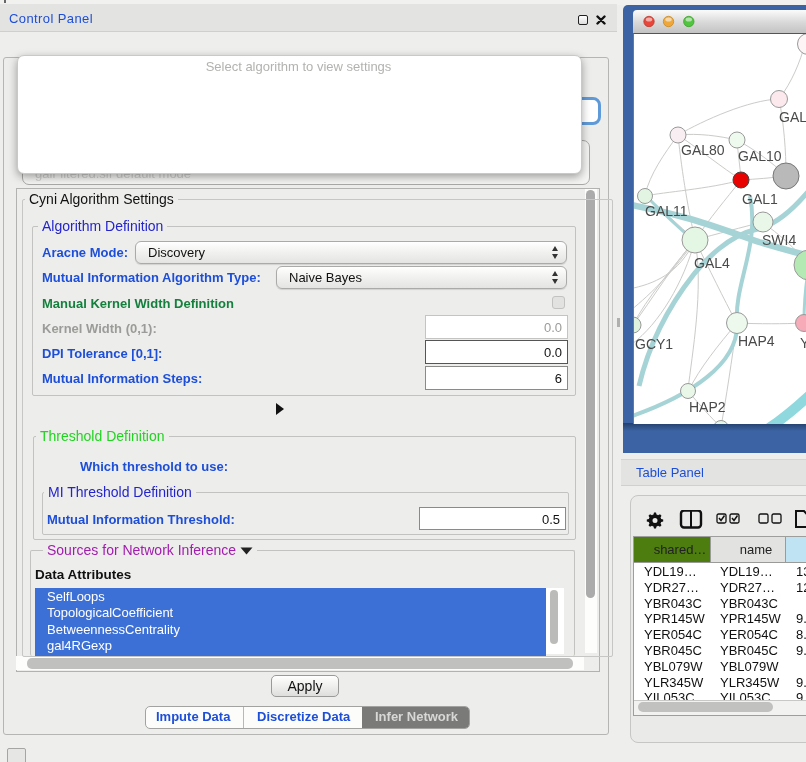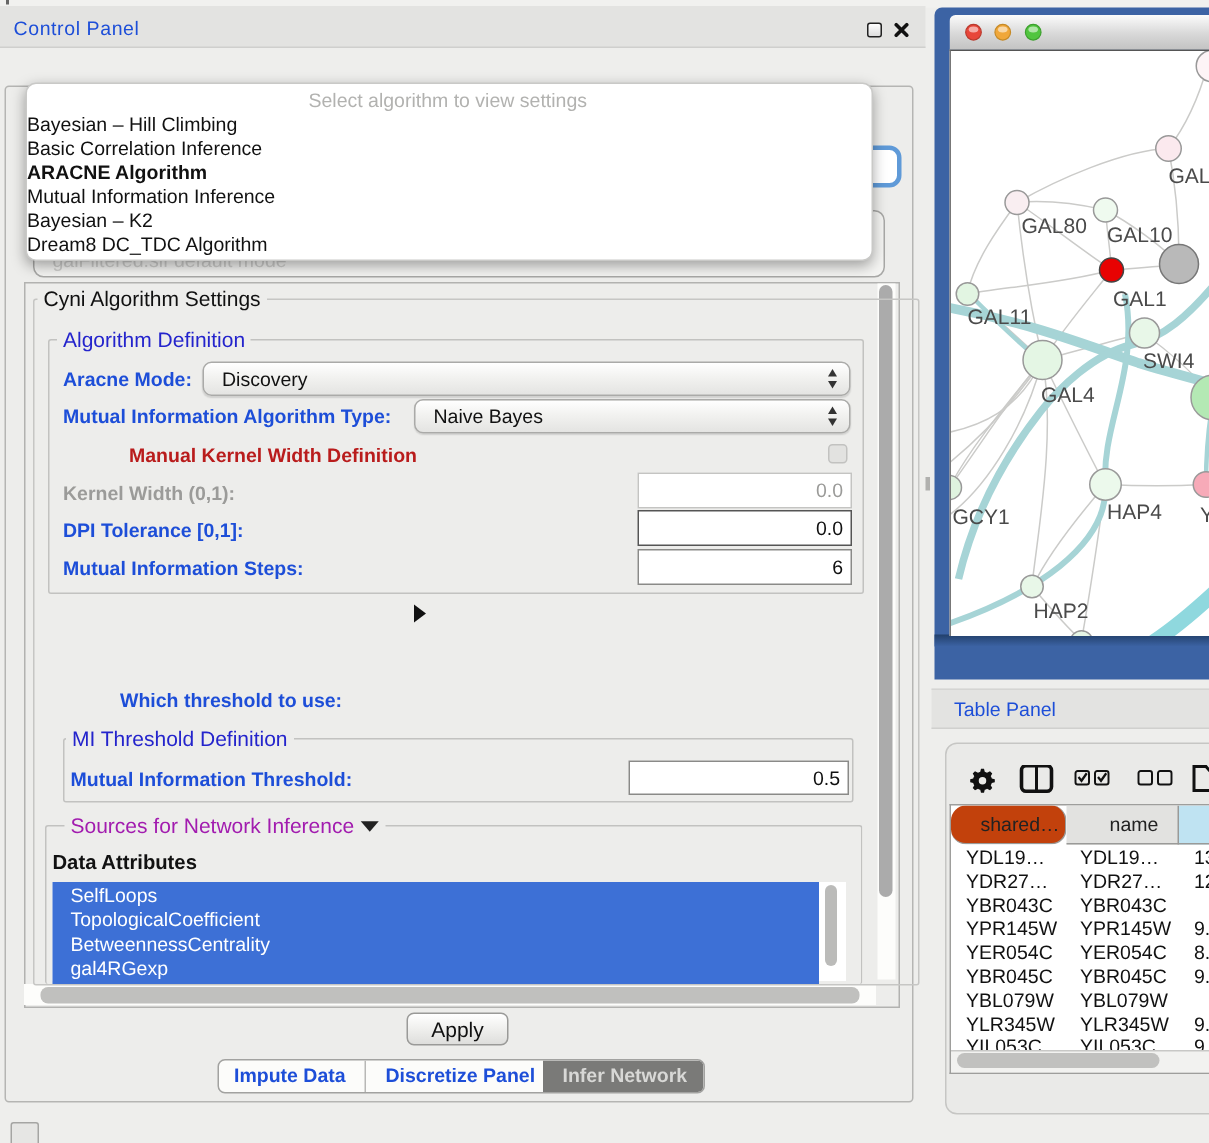--- a/index.html
+++ b/index.html
@@ -65,38 +65,41 @@
       </svg>
 </div>
 <div class="abs lbl bold" style="left:42px;top:270px;">Mutual Information Algorithm Type:</div>
 <div class="combo" style="left:276px;top:266px;width:289px;height:21px;">
   <span class="ctext">Naive Bayes</span>
   <svg class="arr" width="8" height="21" viewBox="0 0 8 21">
         <path d="M4 4 L7 9 L1 9 Z" fill="#333"></path>
         <path d="M4 17 L7 12 L1 12 Z" fill="#333"></path>
       </svg>
 </div>
-<div class="abs lbl bold" style="left:42px;top:296px;color:#b91c1c;margin-left:44px;">Manual Kernel Width Definition</div>
+<div class="abs lbl bold" style="left:42px;top:296px;color:#15803d;">Manual Kernel Width Definition</div>
 <div class="abs" style="left:552px;top:296px;width:11px;height:11px;background:#e2e2e0;border:1px solid #c2c2c0;border-radius:3px;"></div>
 <div class="abs lbl bold" style="left:42px;top:321px;color:#9b9b99;">Kernel Width (0,1):</div>
 <div class="inp" style="left:425px;top:315px;width:141px;height:22px;border-color:#c4c4c2;">
       <span style="color:#9b9b99;">0.0</span>
     </div>
 <div class="abs lbl bold" style="left:42px;top:346px;">DPI Tolerance [0,1]:</div>
 <div class="inp" style="left:425px;top:340px;width:141px;height:22px;border-color:#555;">
       <span>0.0</span>
     </div>
 <div class="abs lbl bold" style="left:42px;top:371px;">Mutual Information Steps:</div>
 <div class="inp" style="left:425px;top:366px;width:141px;height:22px;border-color:#8a8a88;">
       <span>6</span>
     </div>
 <svg class="abs" style="left:274px;top:402px;" width="11" height="14" viewBox="0 0 11 14">
       <path d="M2 1 L10 7 L2 13 Z" fill="#111"></path>
     </svg>
 
+<div class="group" style="left:33px;top:436px;width:541px;height:102px;">
+  <span class="gtitle grouptitle" style="left:2px;color:#22d422;">Threshold Definition</span>
+</div>
 <div class="abs lbl bold" style="left:80px;top:459px;">Which threshold to use:</div>
 
 <div class="group" style="left:42px;top:492px;width:525px;height:41px;">
   <span class="gtitle grouptitle" style="left:1px;color:#2424cc;">MI Threshold Definition</span>
 </div>
 <div class="abs lbl bold" style="left:47px;top:512px;">Mutual Information Threshold:</div>
 <div class="inp" style="left:419px;top:507px;width:145px;height:21px;border-color:#8a8a88;">
       <span>0.5</span>
     </div>
 
@@ -112,31 +115,30 @@
   <div style="position:absolute;left:515px;top:2px;width:8px;height:54px;background:#bbbbb9;border-radius:4px;"></div>
 </div>
 
 <div class="abs" style="left:271px;top:675px;width:66px;height:20px;border:1px solid #9a9a98;border-radius:5px;background:linear-gradient(#ffffff,#efefed 50%,#dededc);text-align:center;font-size:14px;color:#111;line-height:20px;">Apply</div>
 
 <div class="abs" style="left:145px;top:706px;width:323px;height:21px;border:1px solid #a2a2a0;border-radius:5px;background:#fcfcfa;overflow:hidden;">
   <div style="position:absolute;left:0;top:0;width:97px;height:21px;border-right:1px solid #b8b8b6;"></div>
   <div style="position:absolute;left:97px;top:0;width:119px;height:21px;"></div>
   <div style="position:absolute;left:216px;top:0;width:107px;height:21px;background:#7a7a78;"></div>
   <div class="lbl bold" style="position:absolute;left:10px;top:2px;">Impute Data</div>
-  <div class="lbl bold" style="position:absolute;left:111px;top:2px;">Discretize Panel</div>
+  <div class="lbl bold" style="position:absolute;left:111px;top:2px;">Discretize Data</div>
   <div class="lbl bold" style="position:absolute;left:229px;top:2px;color:#d8d8d6;">Infer Network</div>
 </div>
 
 <div class="abs" style="left:7px;top:748px;width:17px;height:16px;border:1px solid #a5a5a3;background:#e6e6e4;border-radius:2px;"></div>
 
 <div class="abs" style="left:617px;top:318px;width:3px;height:9px;background:#b0b0ae;"></div>
 
 <div class="abs" style="left:17px;top:55px;width:563px;height:117px;background:#fff;border:1px solid #c9c9c7;border-radius:7px;box-shadow:0 3px 9px rgba(0,0,0,0.35);z-index:50;"></div>
 <div class="abs" style="left:17px;top:59px;width:563px;text-align:center;font-size:13px;color:#b2b2b0;z-index:51;">Select algorithm to view settings</div>
-<div class="abs" style="left:18px;top:75px;font-size:13px;color:#111;line-height:16px;z-index:51;">Bayesian – Hill Climbing<br>Basic Correlation Inference<br><span class="bold">ARACNE Algorithm</span><br>Mutual Information Inference<br>Bayesian – K2<br>Dream8 DC_TDC Algorithm</div>
 
 <div class="abs" style="left:623px;top:5px;width:183px;height:448px;background:#3c63a4;border-radius:5px 0 0 0;"></div>
 <div class="abs" style="left:633px;top:10px;width:173px;height:23px;background:linear-gradient(#fbfbfb,#d8d8d8 55%,#c3c3c3);border-radius:4px 0 0 0;border-bottom:1px solid #8a8a8a;"></div>
 <svg class="abs" style="left:640px;top:13px;z-index:5;" width="60" height="16" viewBox="0 0 60 16">
   <circle cx="9" cy="8.5" r="5.2" fill="#e8463a" stroke="#b93a2e" stroke-width="0.8"></circle>
   <circle cx="28.5" cy="8.5" r="5.2" fill="#f0a73a" stroke="#c68a27" stroke-width="0.8"></circle>
   <circle cx="48.8" cy="8.5" r="5.2" fill="#51c53f" stroke="#3da02e" stroke-width="0.8"></circle>
   <ellipse cx="9" cy="6.6" rx="3.2" ry="2" fill="rgba(255,255,255,0.55)"></ellipse>
   <ellipse cx="28.5" cy="6.6" rx="3.2" ry="2" fill="rgba(255,255,255,0.55)"></ellipse>
   <ellipse cx="48.8" cy="6.6" rx="3.2" ry="2" fill="rgba(255,255,255,0.55)"></ellipse>
@@ -227,21 +229,21 @@
     <rect x="71" y="4" width="9" height="9" rx="1.5"></rect>
     <rect x="84" y="4" width="9" height="9" rx="1.5"></rect>
     <path d="M73 8 L75 10.5 L78.5 5.5 M86 8 L88 10.5 L91.5 5.5" stroke-width="1.5"></path>
     <rect x="113" y="4" width="9" height="9" rx="1.5"></rect>
     <rect x="126" y="4" width="9" height="9" rx="1.5"></rect>
   </g>
   <path d="M150 1 L158 1 L161 4.5 L161 17 L150 17 Z" fill="none" stroke="#111" stroke-width="2"></path>
 </svg>
 
 <div class="abs" style="left:633px;top:536px;width:173px;height:178px;background:#fff;border:1px solid #9e9e9c;border-right:none;overflow:hidden;">
-  <div style="position:absolute;left:0;top:0;width:76px;height:25px;background:#c2410c;border-right:1px solid #9a9a98;border-bottom:1px solid #9a9a98;text-align:center;font-size:13px;color:#222;line-height:25px;text-indent:16px;border-radius:10px;">shared…</div>
+  <div style="position:absolute;left:0;top:0;width:76px;height:25px;background:#4d7c0f;border-right:1px solid #9a9a98;border-bottom:1px solid #9a9a98;text-align:center;font-size:13px;color:#222;line-height:25px;text-indent:16px;">shared…</div>
   <div style="position:absolute;left:77px;top:0;width:74px;height:25px;background:#e2e2e0;border-right:1px solid #9a9a98;border-bottom:1px solid #9a9a98;text-align:center;font-size:13px;color:#222;line-height:25px;text-indent:16px;">name</div>
   <div style="position:absolute;left:152px;top:0;width:40px;height:25px;background:#bfe3f2;border-bottom:1px solid #9a9a98;"></div>
   <div style="position:absolute;left:10px;top:27px;font-size:13px;color:#111;line-height:15.8px;">YDL19…<br>YDR27…<br>YBR043C<br>YPR145W<br>YER054C<br>YBR045C<br>YBL079W<br>YLR345W<br>YIL053C</div>
   <div style="position:absolute;left:86px;top:27px;font-size:13px;color:#111;line-height:15.8px;">YDL19…<br>YDR27…<br>YBR043C<br>YPR145W<br>YER054C<br>YBR045C<br>YBL079W<br>YLR345W<br>YIL053C</div>
   <div style="position:absolute;left:162px;top:27px;font-size:13px;color:#111;line-height:15.8px;">13<br>12<br>&nbsp;<br>9.<br>8.<br>9.<br>&nbsp;<br>9.<br>9.</div>
   <div style="position:absolute;left:0;top:163px;width:173px;height:14px;background:#f2f2f0;border-top:1px solid #c8c8c6;"></div>
   <div style="position:absolute;left:4px;top:165px;width:135px;height:10px;background:#c1c1bf;border-radius:5px;"></div>
 </div>
 
 </div>

